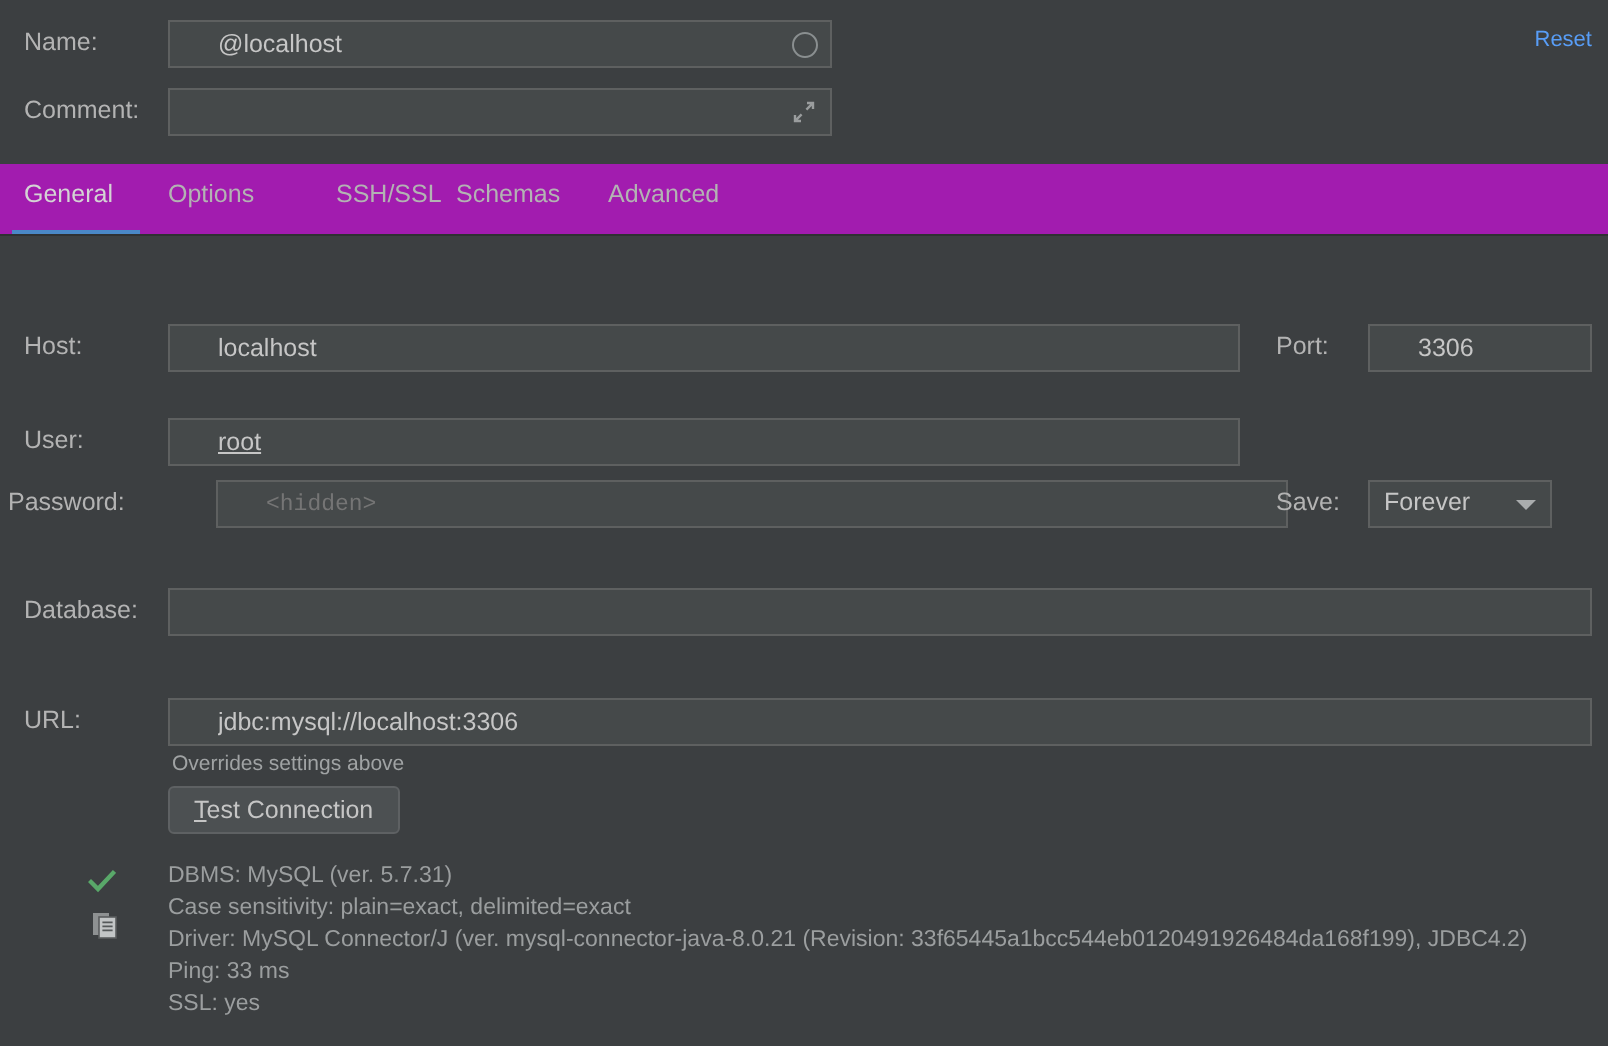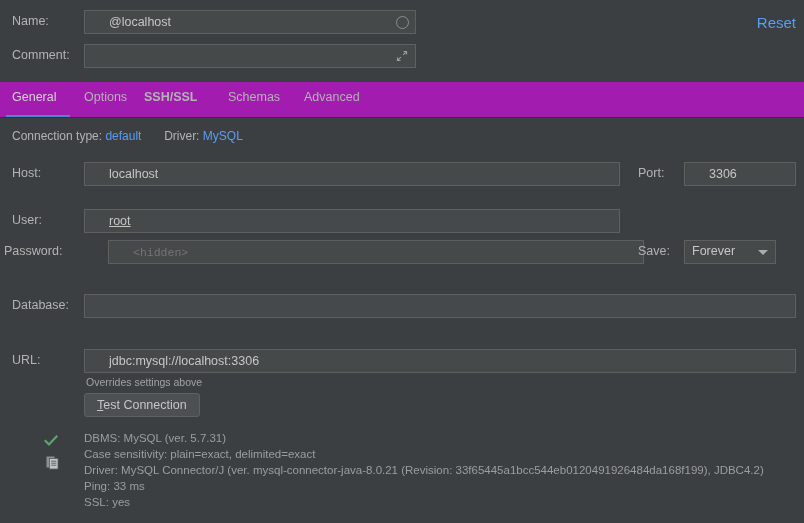--- a/index.html
+++ b/index.html
@@ -62,21 +62,21 @@
   #comment-input { left: 84px; top: 44px; width: 332px; }
   #comment-expand-icon {
     position: absolute;
     left: 394px; top: 48px;
     width: 16px; height: 16px;
   }
   #reset-link {
     position: absolute;
     right: 8px; top: 14px;
     color: #589df6;
-    font-size: 15px;
+    font-size: 11px;
     cursor: pointer;
   }
 
   
   #tab-bar {
     position: absolute;
     left: 0; top: 82px;
     width: 804px; height: 35px;
     background: #a21caf;
   }
@@ -224,36 +224,29 @@
       <path d="M6.5 12.5 L3.5 12.5 L3.5 9.5 M3.7 12.3 L6.8 9.2" stroke="#9a9d9e" stroke-width="1.2" fill="none"></path>
     </svg>
   </span>
 
   <span id="reset-link">Reset</span>
 </div>
 
 <div id="tab-bar">
   <span class="tab active" style="left:12px;">General</span>
   <span class="tab" style="left:84px;">Options</span>
-  <span class="tab" style="left:144px;font-weight:bold;">SSH/SSL</span>
+  <span class="tab" style="left:168px;">SSH/SSL</span>
   <span class="tab" style="left:228px;">Schemas</span>
   <span class="tab" style="left:304px;">Advanced</span>
 </div>
 <div id="tab-underline"></div>
 <div id="tab-separator"></div>
 
 <div id="content">
 
-  <div id="conn-type-row">
-    <span>Connection type:</span>
-    <span class="inline-link">default</span>
-    <span class="sep"></span>
-    <span>Driver:</span>
-    <span class="inline-link">MySQL</span>
-  </div>
 
   <span id="host-label" class="field-label">Host:</span>
   <input id="host-input" class="text-input" type="text" value="localhost" style="">
 
   <span id="port-label" class="field-label">Port:</span>
   <input id="port-input" class="text-input" type="text" value="3306" style="">
 
   <span id="user-label" class="field-label">User:</span>
   <input id="user-input" class="text-input" type="text" value="root" style="">
 

